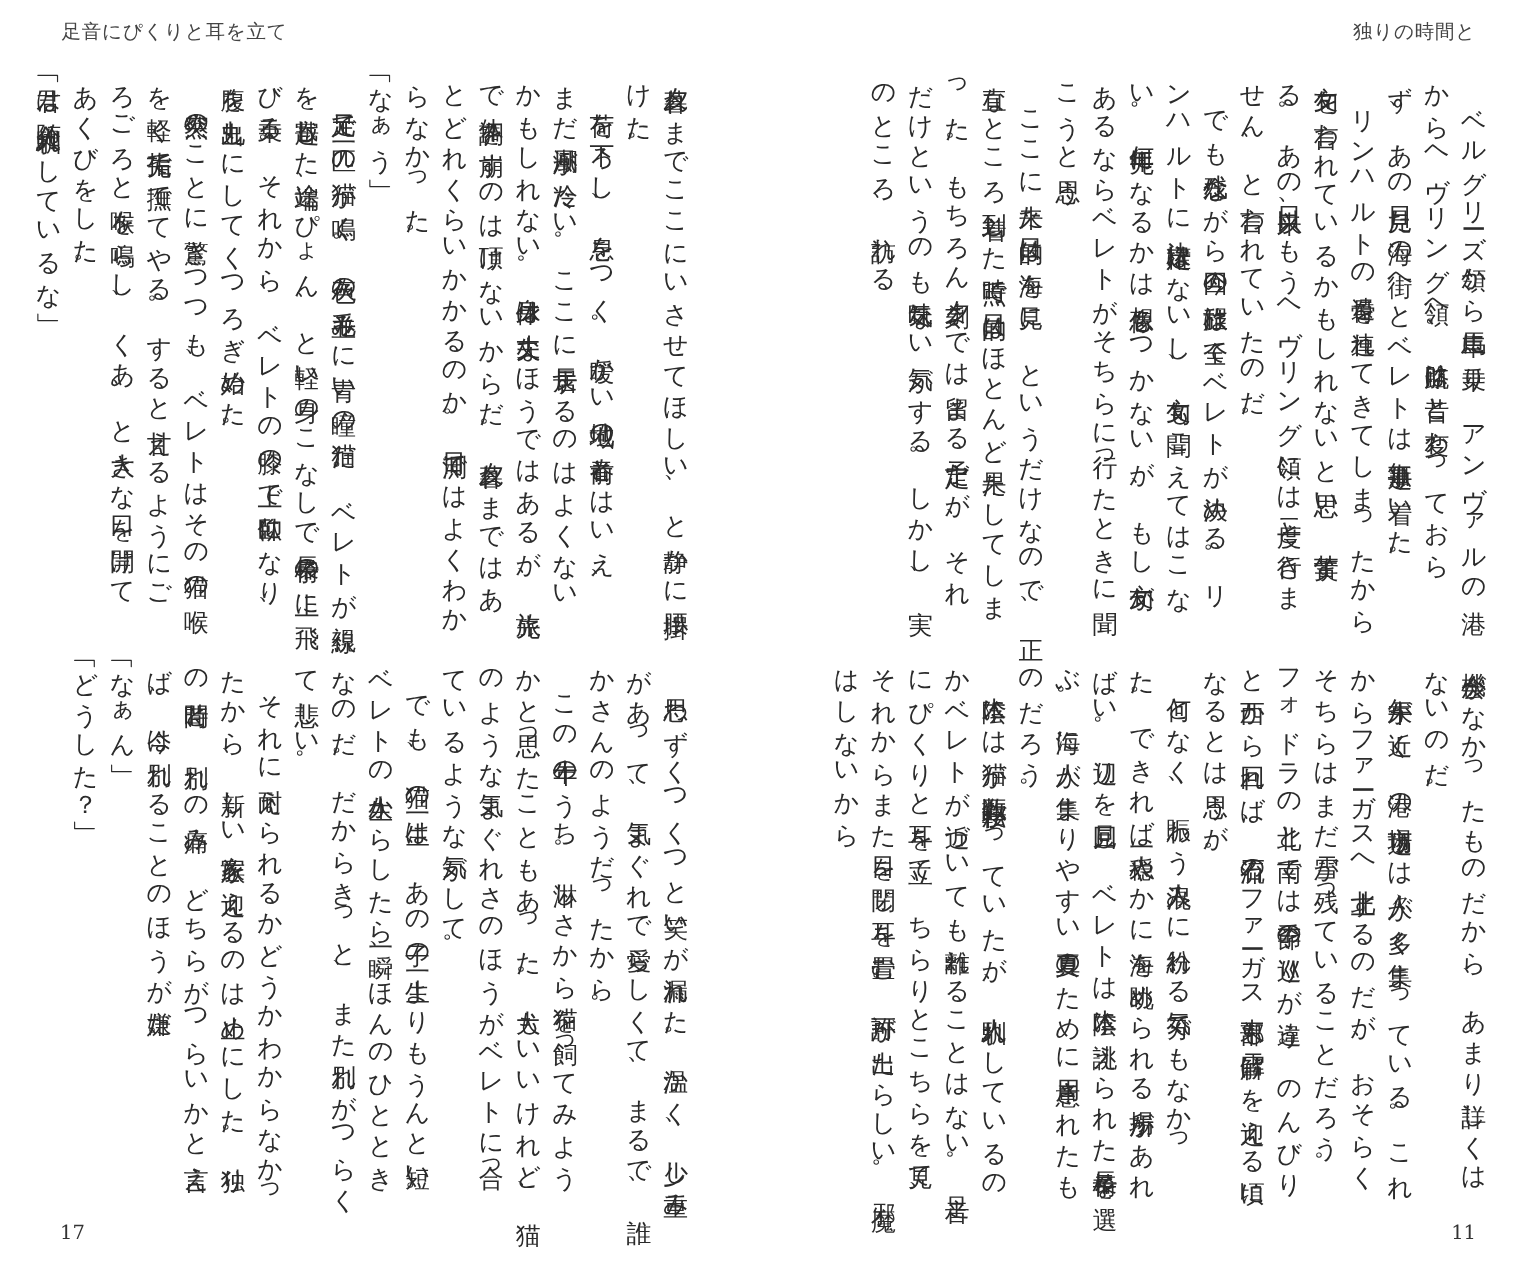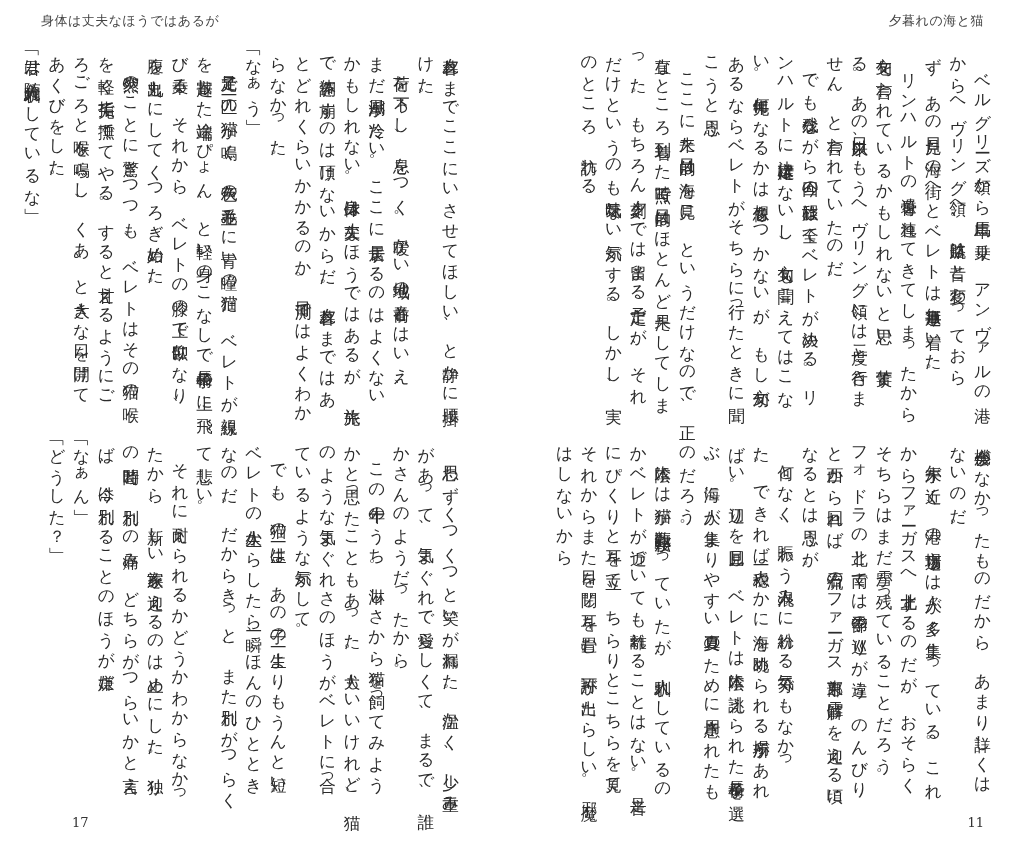--- a/index.html
+++ b/index.html
@@ -5,21 +5,21 @@
   html, body { margin: 0; padding: 0; background: #ffffff; }
   body { width: 1024px; height: 853px; position: relative; overflow: hidden;
          font-family: "DejaVu Serif", "Liberation Serif", serif; color: #2a2a2a; }
   .spread { position: absolute; left: 0; top: 0; width: 1024px; height: 853px; }
   .page { position: absolute; top: 0; height: 853px; width: 512px; }
   .page-left { left: 0; }
   .page-right { left: 512px; }
   .running-head { position: absolute; top: 12px; font-size: 13px; color: #444; letter-spacing: 0.5px; white-space: nowrap; }
   .page-left .running-head { left: 41px; }
   .page-right .running-head { right: 40px; }
-  .folio { position: absolute; top: 815px; font-size: 13px; color: #333; margin-left: 32px; }
+  .folio { position: absolute; top: 815px; font-size: 13px; color: #333; }
   .page-left .folio { left: 40px; }
   .page-right .folio { right: 40px; }
   .tier { position: absolute; writing-mode: vertical-rl; -webkit-writing-mode: vertical-rl;
           font-size: 16.6px; line-height: 24.6px; letter-spacing: 1.55px; height: 370px;
           color: #2b2b2b; }
   .tier p { margin: 0; text-indent: 1em; }
   .tier p.dlg { text-indent: 0; }
   .tier p.noind { text-indent: 0; }
   
   .r-top { right: 30px; top: 45px; width: 400px; }
@@ -27,21 +27,21 @@
   
   .l-top { right: 50px; top: 45px; width: 420px; }
   .l-bot { right: 50px; top: 435px; width: 420px; }
 </style>
 </head>
 <body>
 
 <div class="spread">
 
   <div class="page page-left">
-    <div class="running-head">身体は丈夫なほうではあるが</div>
+    <div class="running-head">足音にぴくりと耳を立て</div>
 
     <div class="tier l-top">
       <p class="noind">夕暮れまでここにいさせてほしい、と静かに腰掛けた。</p>
       <p>荷を下ろし、息をつく。暖かい地域の春前とはいえ、まだ潮風が冷たい。ここに長居するのはよくないかもしれない。身体は丈夫なほうではあるが、旅先で体調を崩すのは頂けないからだ。夕暮れまではあとどれくらいかかるのか。目測ではよくわからなかった。</p>
       <p class="dlg">「なぁう」</p>
       <p>足元で一匹の猫が鳴く。灰色の毛並みに青い瞳の猫だ。ベレトが視線を寄越した途端、ぴょん、と軽い身のこなしで長椅子の上に飛び乗る。それから、ベレトの膝の上で仰臥になり、腹を丸出しにしてくつろぎ始めた。</p>
       <p>突然のことに驚きつつも、ベレトはその猫の喉を軽く指先で撫でてやる。すると甘えるようにごろごろと喉を鳴らし、くあ、と大きな口を開けてあくびをした。</p>
       <p class="dlg">「君は随分人馴れしているな」</p>
     </div>
 
@@ -51,21 +51,21 @@
       <p>でも、猫の一生は、あの子の一生よりもうんと短い。ベレトの人生からしたら一瞬、ほんのひとときなのだ。だからきっと、また別れがつらくて悲しい。</p>
       <p>それに耐えられるかどうかわからなかったから、新しい家族を迎えるのは止めにした。独りの時間と、別れの痛み。どちらがつらいかと言えば、今は別れることのほうが嫌だ。</p>
       <p class="dlg">「なぁん」</p>
       <p class="dlg">「どうした？」</p>
     </div>
 
     <div class="folio">17</div>
   </div>
 
   <div class="page page-right">
-    <div class="running-head">夕暮れの海と猫</div>
+    <div class="running-head">独りの時間と</div>
 
     <div class="tier r-top">
       <p>ベルグリーズ領から馬車に乗り、アンヴァルの港からヘヴリング領へ。航路は昔と変わっておらず、あの日見た海の街へとベレトは無事辿り着いた。</p>
       <p>リンハルトの遺骨を連れてきてしまったから文句を言われているかもしれないと思い、苦笑する。あの日以来、もうヘヴリング領には二度と行きません、と言われていたのだ。</p>
       <p>でも残念ながら今回の旅程は全てベレトが決める。リンハルトに決定権はないし、文句も聞こえてはこない。何年先になるかは想像もつかないが、もし文句があるならベレトがそちらに行ったときに聞こうと思う。</p>
       <p>ここに来た目的は海を見に、というだけなので、正直なところ到着した時点で目的はほとんど果たしてしまった。もちろん夕刻までは留まる予定だが、それだけというのも味気ない気がする。しかし、実のところ、訪れる</p>
     </div>
 
     <div class="tier r-bot">
       <p class="noind">機会がなかったものだから、あまり詳しくはないのだ。</p>

